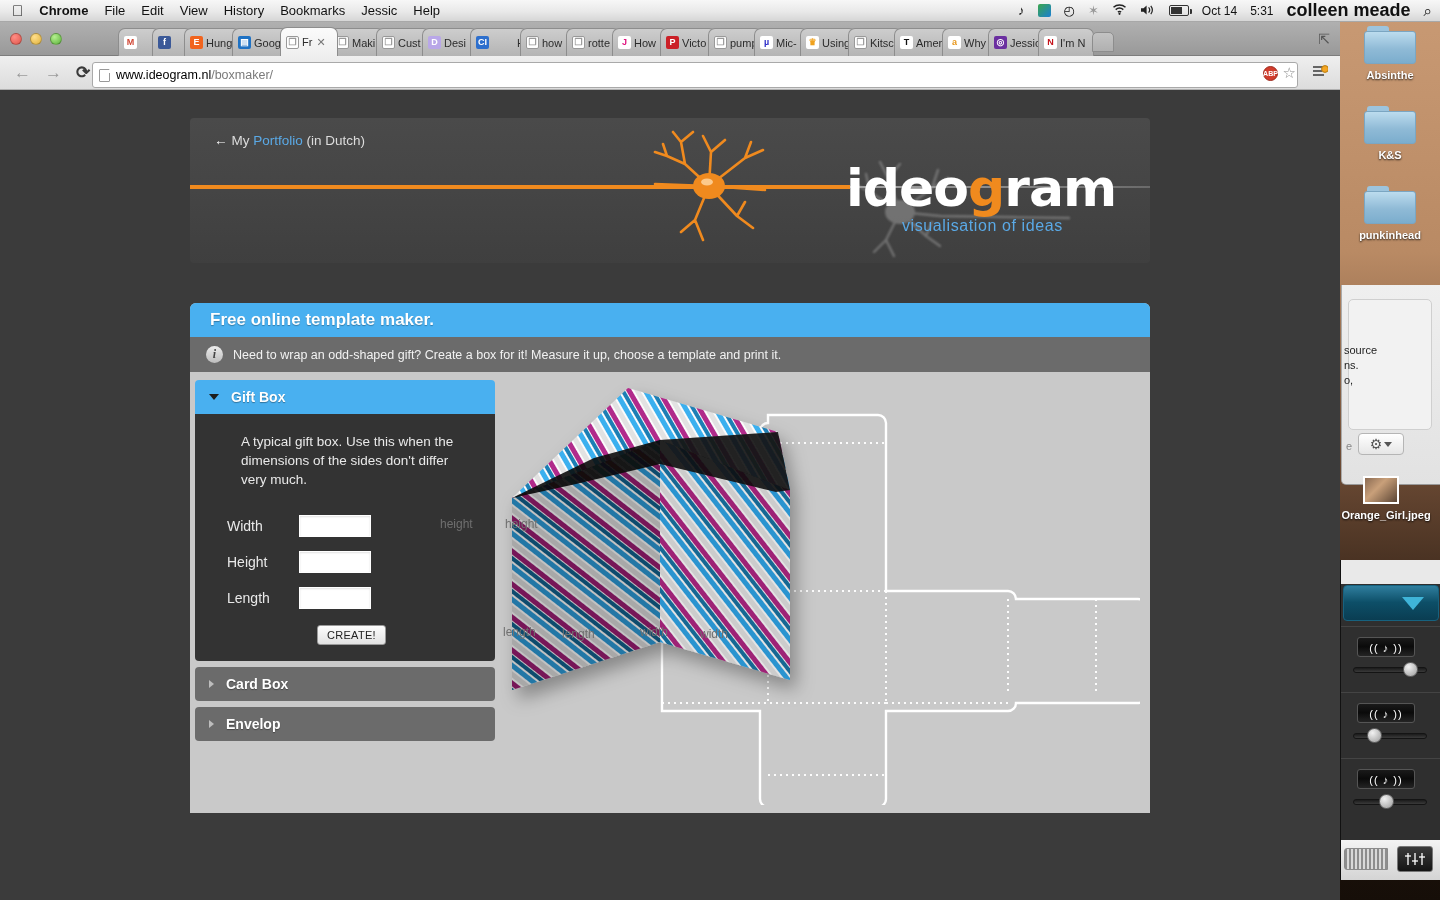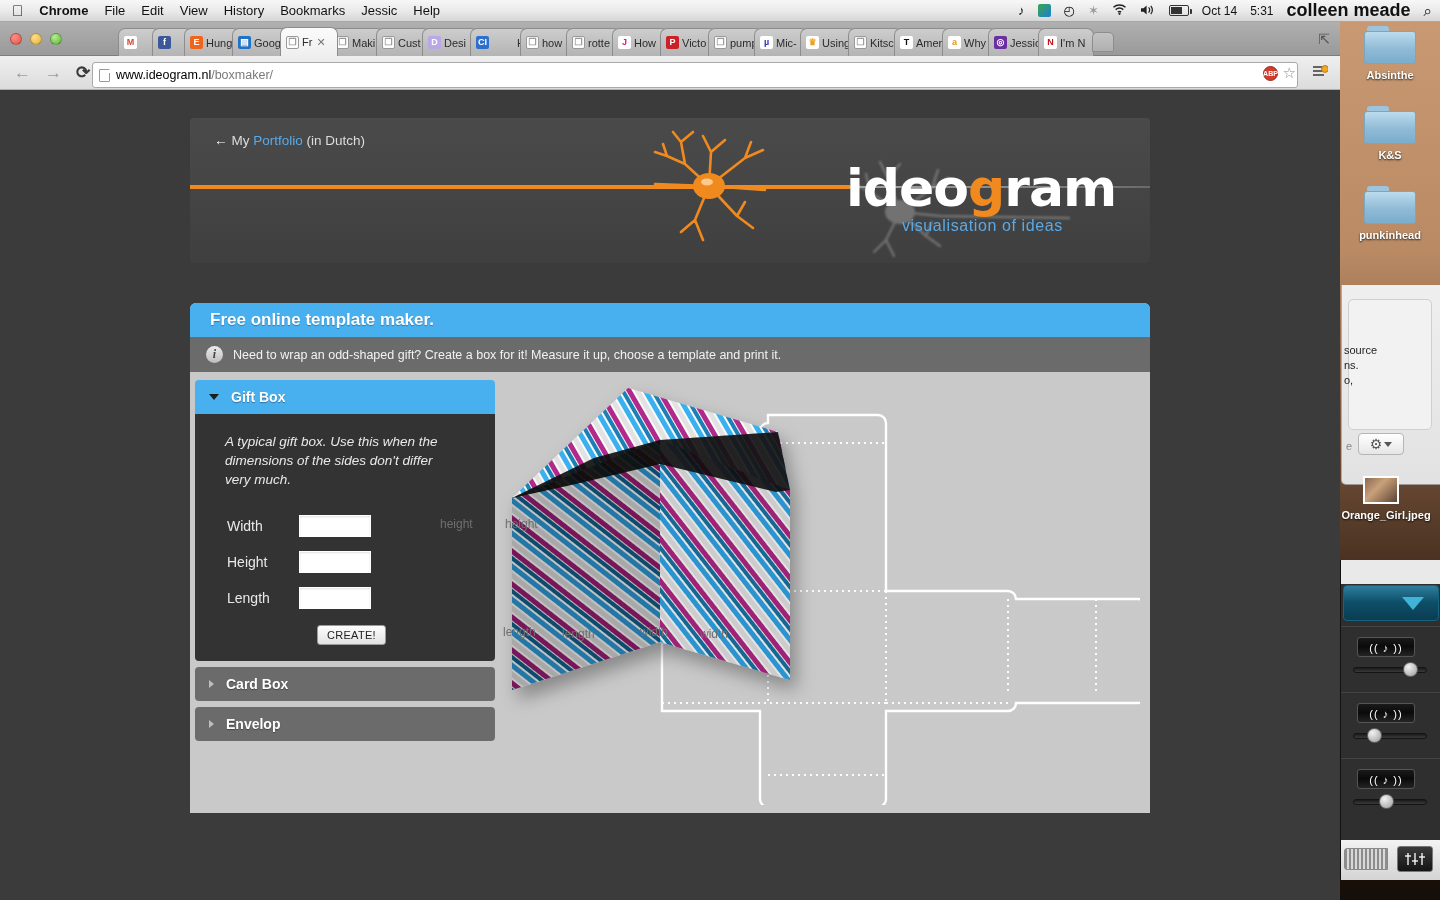--- a/index.html
+++ b/index.html
@@ -266,21 +266,21 @@
     text-shadow:0 1px 1px rgba(0,0,0,.35);
   }
   .acc-head.open { background:#49b0f0; border-radius:4px 4px 0 0; }
   .acc-head.closed { background:#6b6b6b; border-radius:4px; margin-top:6px; }
   .caret-down { width:0;height:0;border-left:5px solid transparent;border-right:5px solid transparent;border-top:6px solid #1d1d1d; }
   .caret-right { width:0;height:0;border-top:4px solid transparent;border-bottom:4px solid transparent;border-left:5px solid #bdbdbd; }
   #acc-panel {
     background:#333333; padding:18px 14px 16px 14px; color:#e9e9e9;
     border-radius:0 0 4px 4px;
   }
-  #acc-desc { font-size:13.5px; line-height:19px; margin-left:16px; width:232px;font-style:italic; }
+  #acc-desc { font-size:13.5px; line-height:19px; margin-left:32px; width:232px; }
   #units-row { display:flex; margin-top:12px; }
   #units-label { width:90px; font-size:13.5px; padding-left:18px; }
   .radio-line { display:flex; align-items:center; gap:8px; margin-bottom:6px; font-size:13.5px; }
   .radio {
     width:12px;height:12px;border-radius:50%;
     background:radial-gradient(circle at 35% 30%, #fdfdfd, #b9b9b9);
     border:1px solid #8d8d8d; position:relative; flex:0 0 12px;
   }
   .radio.on { background:radial-gradient(circle at 35% 30%, #9fd4f7, #1b86d6); border-color:#1670b5; }
   .radio.on:after{content:"";position:absolute;left:3px;top:3px;width:4px;height:4px;border-radius:50%;background:#fff;}

